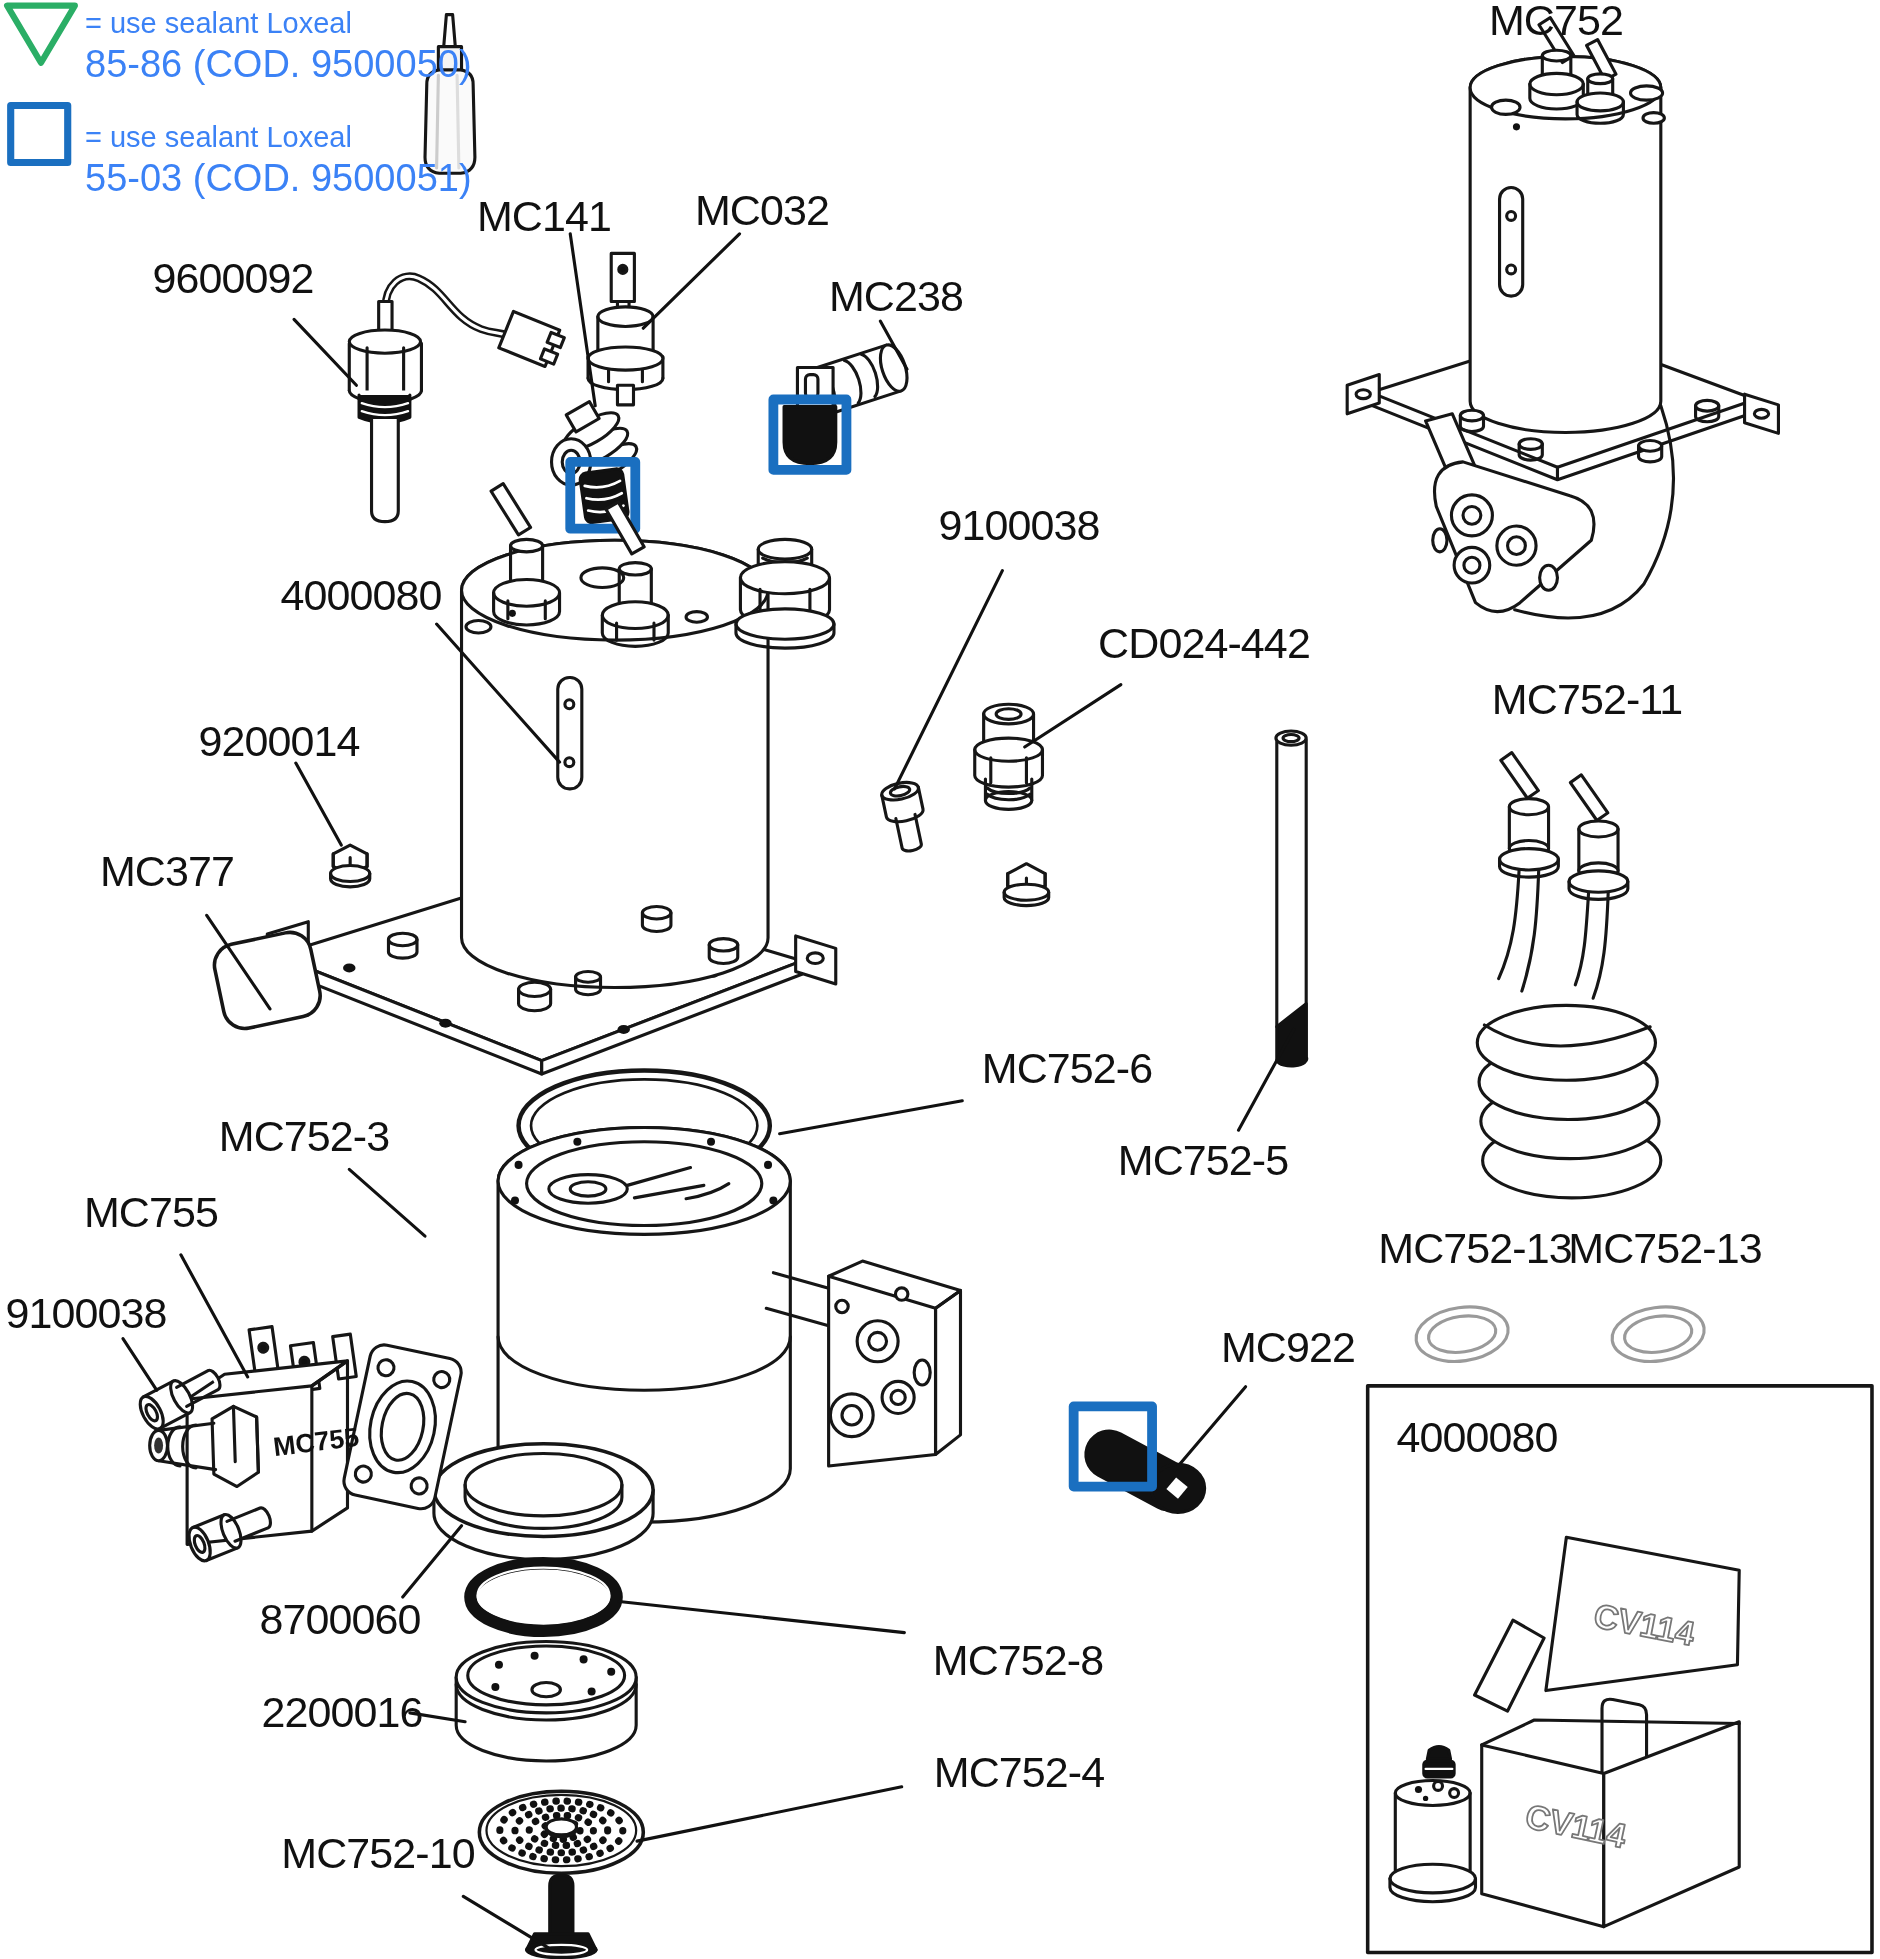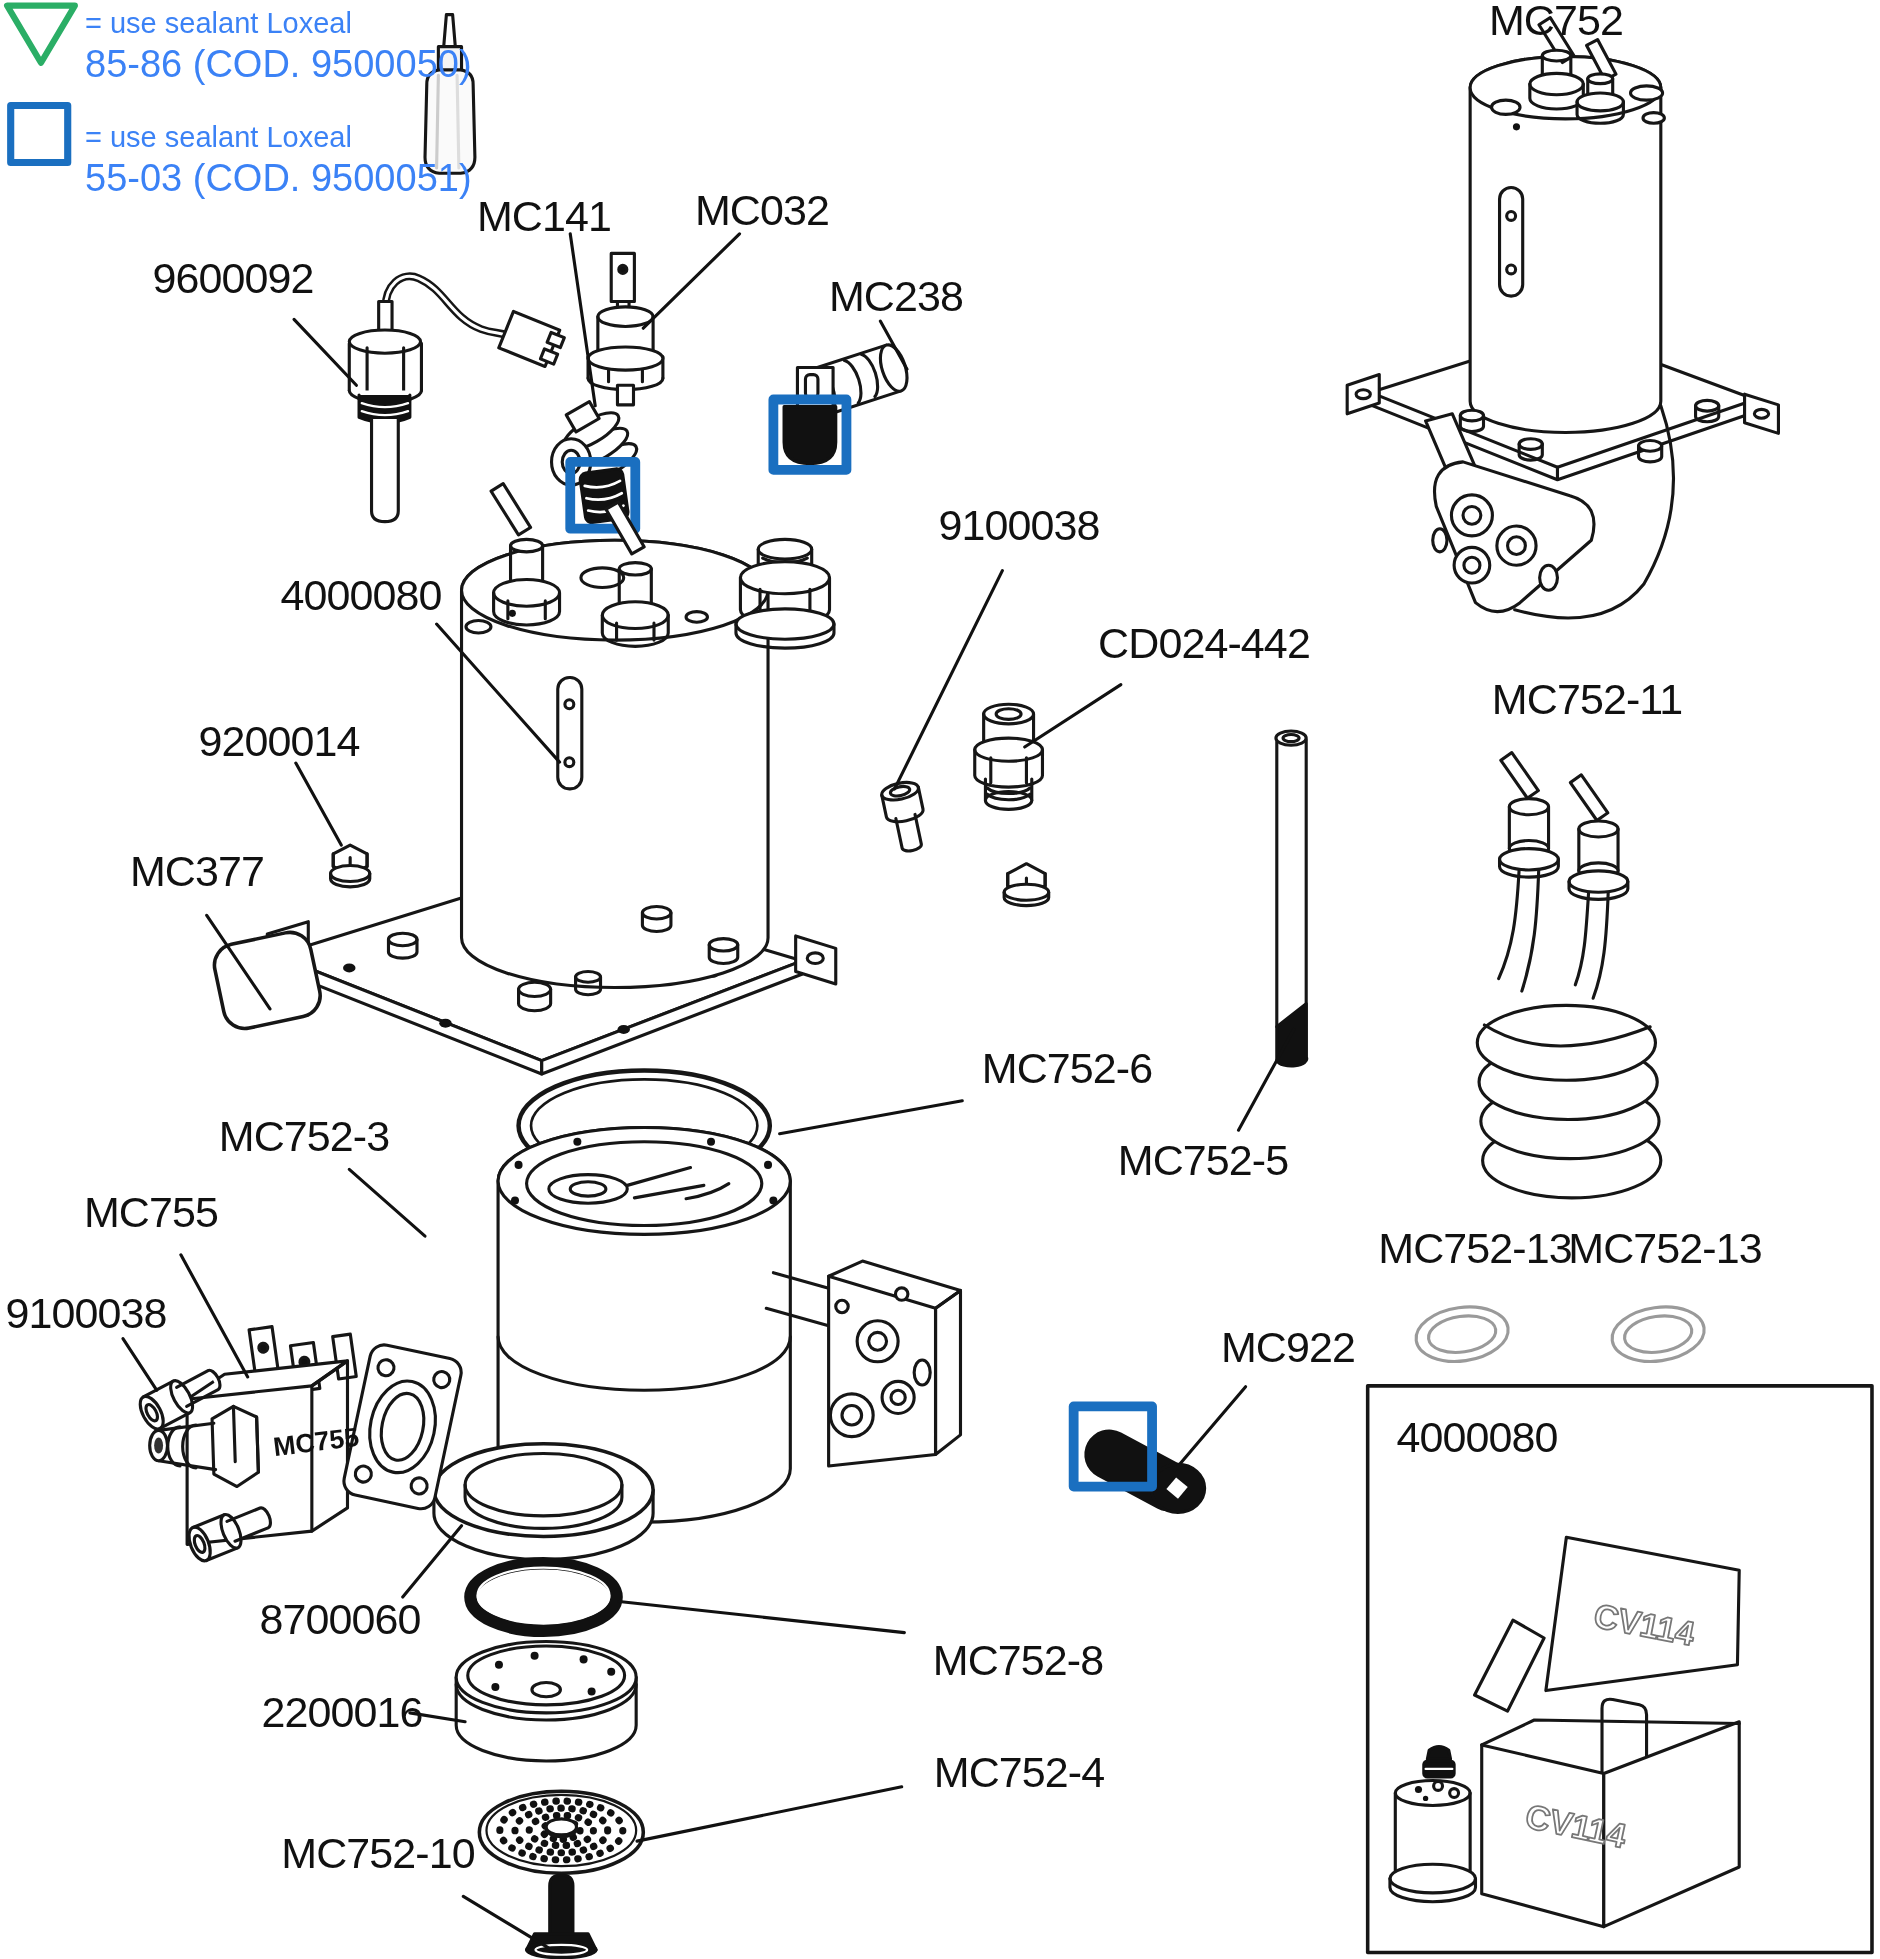--- a/index.html
+++ b/index.html
@@ -485,21 +485,21 @@
   <div class="legend-line" style="left:85px;top:121px">= use sealant Loxeal</div>
   <div class="legend-line b" style="left:85px;top:157px">55-03 (COD. 9500051)</div>
 <div class="part-label" style="left: 544px; top: 208px; margin-top: 8px;">MC141</div>
     <div class="part-label" style="left: 762px; top: 210px;">MC032</div>
     <div class="part-label" style="left: 896px; top: 296px;">MC238</div>
     <div class="part-label" style="left: 233px; top: 278px;">9600092</div>
     <div class="part-label" style="left: 1019px; top: 525px;">9100038</div>
     <div class="part-label" style="left: 361px; top: 595px;">4000080</div>
     <div class="part-label" style="left: 1175px; top: 643px; margin-left: 29px;">CD024-442</div>
     <div class="part-label" style="left: 279px; top: 741px;">9200014</div>
-    <div class="part-label" style="left: 167px; top: 871px; margin-left: 30px;">MC377</div>
+    <div class="part-label" style="left: 167px; top: 871px;">MC377</div>
     <div class="part-label" style="left: 1067px; top: 1068px;">MC752-6</div>
     <div class="part-label" style="left: 304px; top: 1136px;">MC752-3</div>
     <div class="part-label" style="left: 151px; top: 1212px;">MC755</div>
     <div class="part-label" style="left: 86px; top: 1313px;">9100038</div>
     <div class="part-label" style="left: 1288px; top: 1347px;">MC922</div>
     <div class="part-label" style="left: 1203px; top: 1160px;">MC752-5</div>
     <div class="part-label" style="left: 340px; top: 1619px;">8700060</div>
     <div class="part-label" style="left: 1018px; top: 1660px; text-align: right;">MC752-8</div>
     <div class="part-label" style="left: 342px; top: 1712px;">2200016</div>
     <div class="part-label" style="left: 1019px; top: 1772px;">MC752-4</div>

